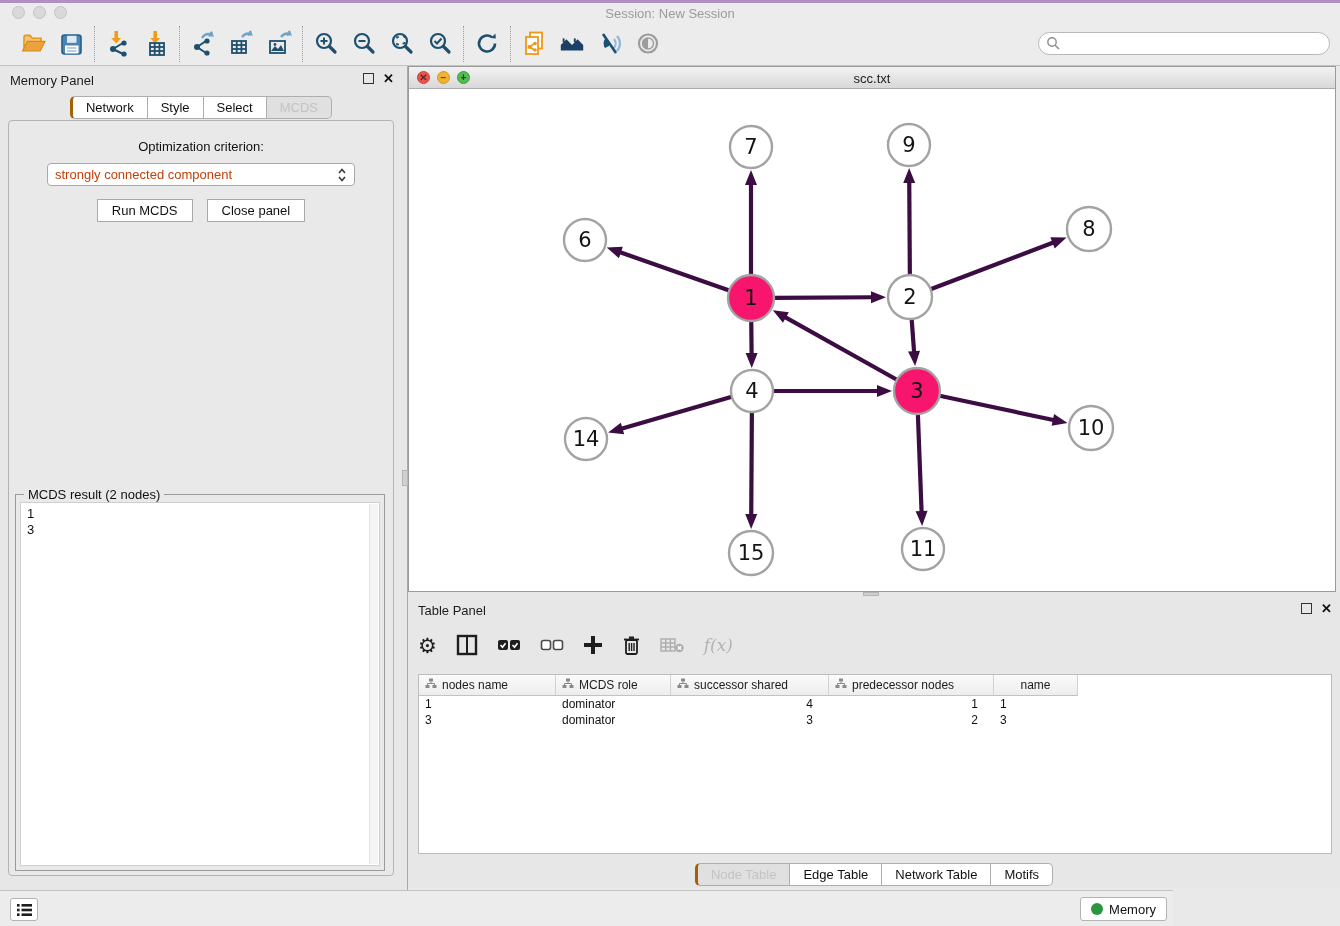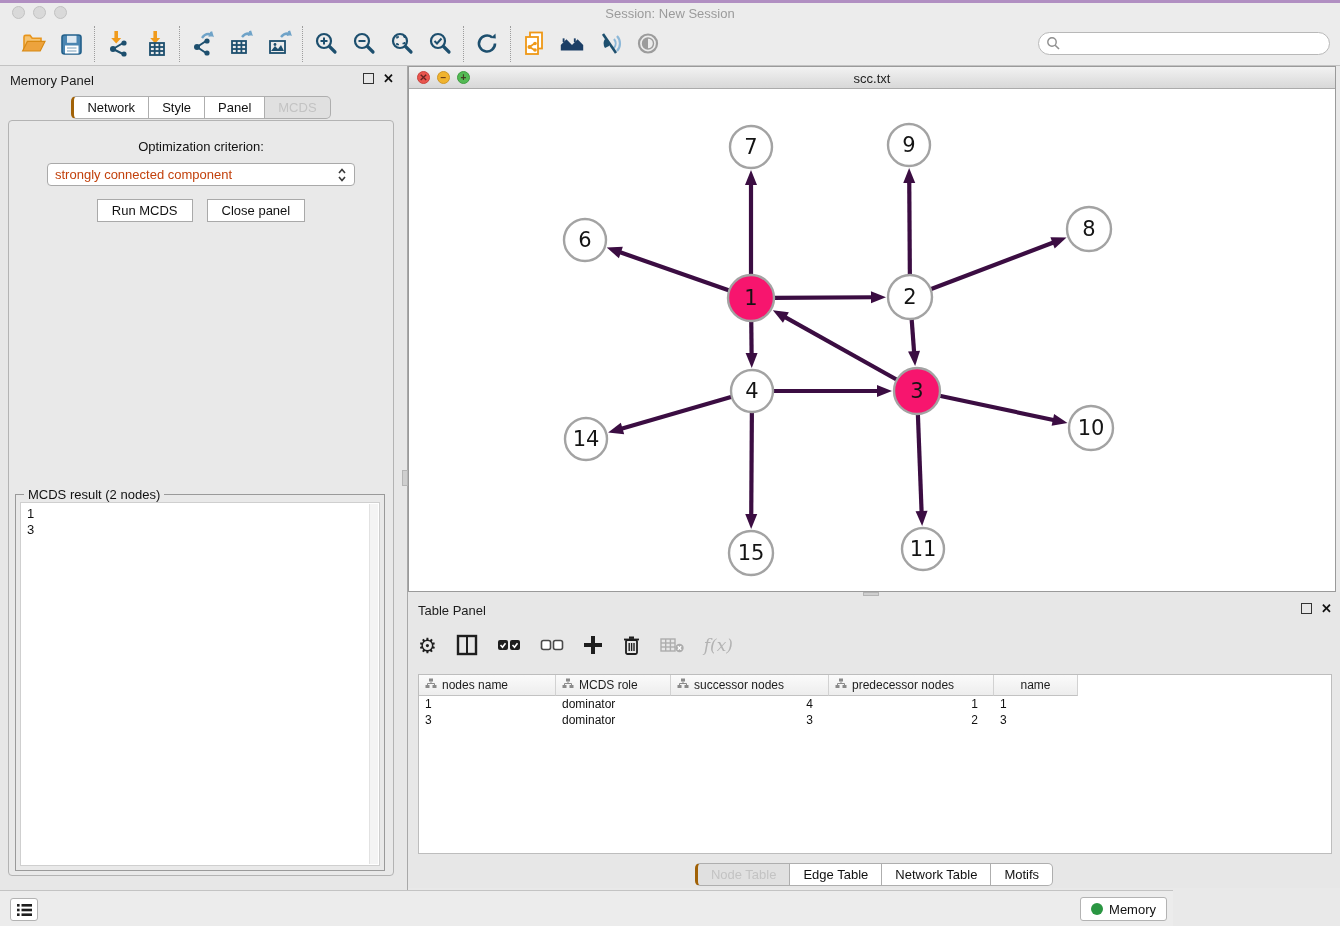--- a/index.html
+++ b/index.html
@@ -289,21 +289,21 @@
     <div class="panel-head">
       <span class="ptitle">Memory Panel</span>
       <span class="winbtns">
         <span class="float-glyph"></span>
         <span class="close-glyph">✕</span>
       </span>
     </div>
     <div class="ctrl-tabs" id="ctrl-tabs">
         <span class="tab">Network</span>
         <span class="tab">Style</span>
-        <span class="tab">Panel</span>
+        <span class="tab">Select</span>
         <span class="tab active">MCDS</span>
       </div>
     <div class="ctrl-body">
       <div class="opt-label">Optimization criterion:</div>
       <div class="select">
         <span class="sval">strongly connected component</span>
         <svg width="10" height="16" viewBox="0 0 10 16">
             <path d="M2 6 L5 2.5 L8 6" fill="none" stroke="#3a3a3a" stroke-width="1.6"></path>
             <path d="M2 10 L5 13.5 L8 10" fill="none" stroke="#3a3a3a" stroke-width="1.6"></path>
           </svg>
@@ -482,21 +482,21 @@
           </div>
           <div class="th" style="width: 158px;">
             <span><svg width="12" height="11" viewBox="0 0 12 11">
                 <g fill="#8a8a8a">
                   <rect x="4" y="0.5" width="4" height="3"></rect>
                   <rect x="0.5" y="7" width="4" height="3"></rect>
                   <rect x="7.5" y="7" width="4" height="3"></rect>
                 </g>
                 <path d="M6 3.5 V5.5 M2.5 7 V5.5 H9.5 V7" fill="none" stroke="#8a8a8a" stroke-width="1"></path>
               </svg></span>
-            <span>successor nodes</span>
+            <span>successor shared</span>
           </div>
           <div class="th" style="width: 165px;">
             <span><svg width="12" height="11" viewBox="0 0 12 11">
                 <g fill="#8a8a8a">
                   <rect x="4" y="0.5" width="4" height="3"></rect>
                   <rect x="0.5" y="7" width="4" height="3"></rect>
                   <rect x="7.5" y="7" width="4" height="3"></rect>
                 </g>
                 <path d="M6 3.5 V5.5 M2.5 7 V5.5 H9.5 V7" fill="none" stroke="#8a8a8a" stroke-width="1"></path>
               </svg></span>

